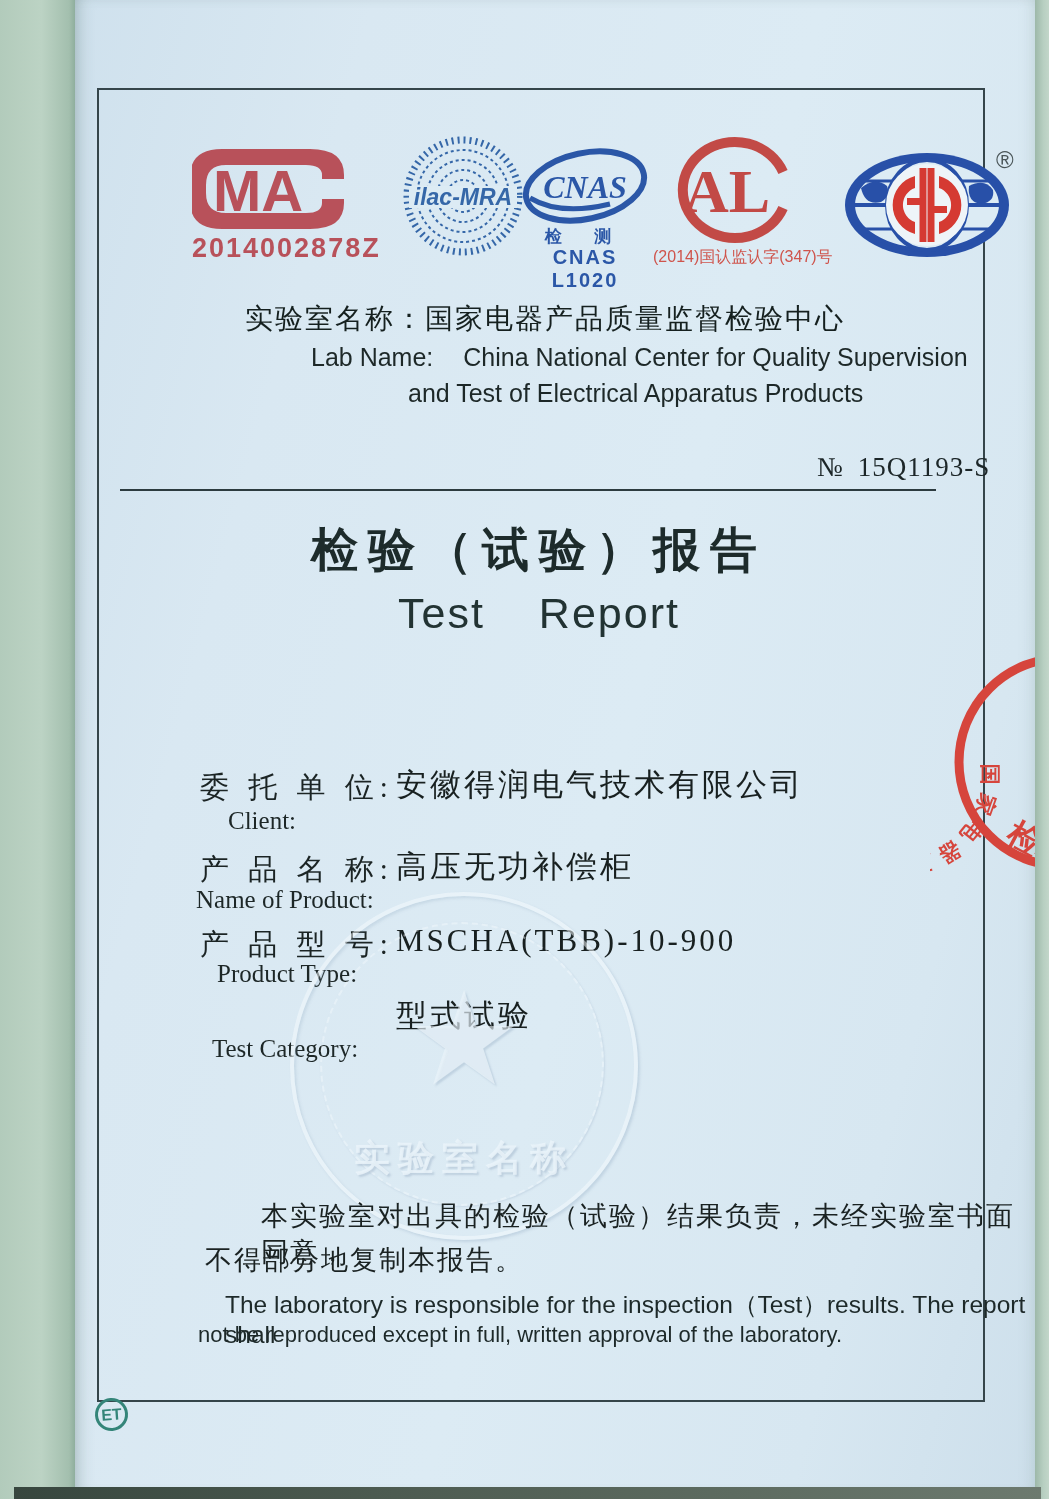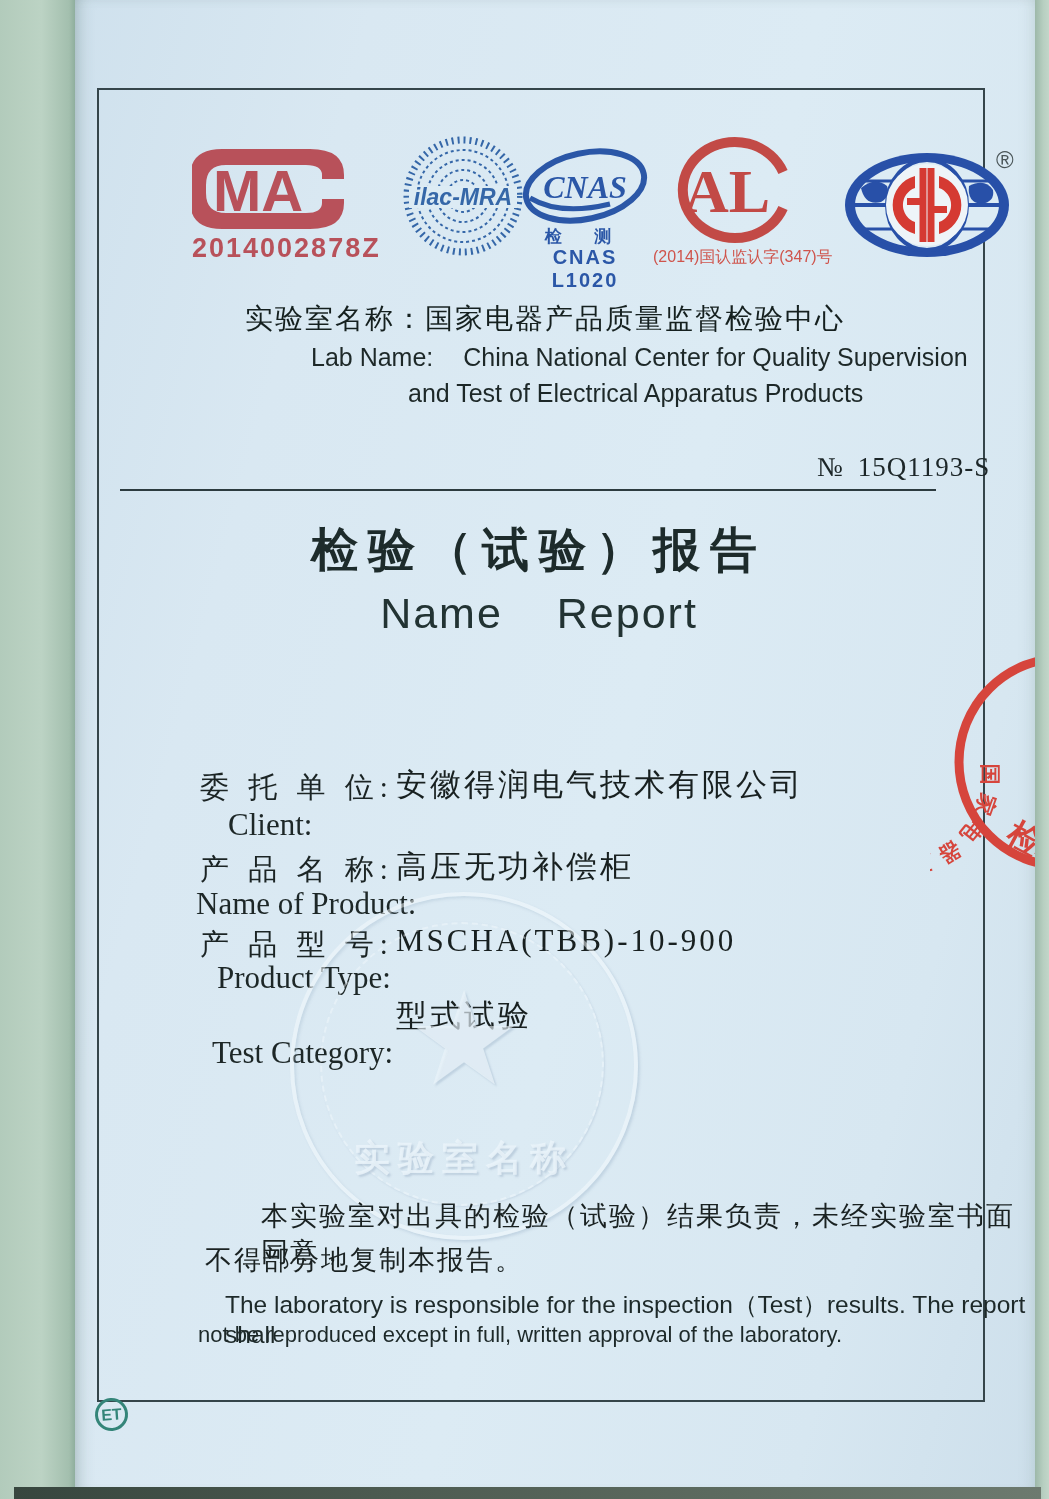--- a/index.html
+++ b/index.html
@@ -47,21 +47,21 @@
   .title-cn{position:absolute;left:22px;top:519px;width:884px;text-align:center;
     font-size:47px;font-weight:bold;letter-spacing:10px;color:#1d2b2b;}
   .title-en{position:absolute;left:22px;top:589px;width:884px;text-align:center;
     font-size:43px;color:#223333;letter-spacing:2px;word-spacing:40px;}
   
   .f-cn{position:absolute;font-family:"Liberation Serif","DejaVu Serif",serif;
     font-size:29px;color:#1b2424;letter-spacing:6px;}
   .f-val{position:absolute;font-family:"Liberation Serif","DejaVu Serif",serif;
     font-size:31px;color:#182020;letter-spacing:3px;margin-left:28px;}
   .f-en{position:absolute;font-family:"Liberation Serif","DejaVu Serif",serif;
-    font-size:31px;color:#1d2727;}
+    font-size:25px;color:#1d2727;}
   
   .emboss{position:absolute;left:215px;top:892px;width:340px;height:340px;border-radius:50%;
     border:4px solid rgba(244,250,253,.65);
     box-shadow:2px 2px 3px rgba(140,165,190,.40), inset 2px 2px 3px rgba(140,165,190,.30);
     opacity:.8;}
   .emboss .inner{position:absolute;left:26px;top:26px;width:280px;height:280px;border-radius:50%;
     border:2px dashed rgba(244,250,253,.55);
     box-shadow:1px 1px 2px rgba(150,170,195,.35);}
   .emboss .star{position:absolute;left:0;top:78px;width:100%;text-align:center;
     font-size:130px;line-height:130px;color:rgba(238,246,251,.75);
@@ -144,21 +144,21 @@
     <div class="reg-mark">®</div>
 
     <div class="lab-cn"><span>实验室名称：</span><span>国家电器产品质量监督检验中心</span></div>
     <div class="lab-en1"><span class="en-label">Lab Name:</span><span>China National Center for Quality Supervision</span></div>
     <div class="lab-en2">and Test of Electrical Apparatus Products</div>
 
     <div class="report-no"><span class="no-label">№</span><span>15Q1193-S</span></div>
     <div class="rule"></div>
 
     <div class="title-cn">检验（试验）报告</div>
-    <div class="title-en">Name Report</div>
+    <div class="title-en">Test Report</div>
 
     <div class="f-cn" style="left:125px;top:768px;">委 托 单 位:</div>
     <div class="f-val" style="left:293px;top:764px;">安徽得润电气技术有限公司</div>
     <div class="f-en" style="left:153px;top:807px;">Client:</div>
 
     <div class="f-cn" style="left:125px;top:850px;text-align:right;">产 品 名 称:</div>
     <div class="f-val" style="left:293px;top:846px;">高压无功补偿柜</div>
     <div class="f-en" style="left:121px;top:886px;">Name of Product:</div>
 
     <div class="f-cn" style="left:125px;top:925px;">产 品 型 号:</div>

